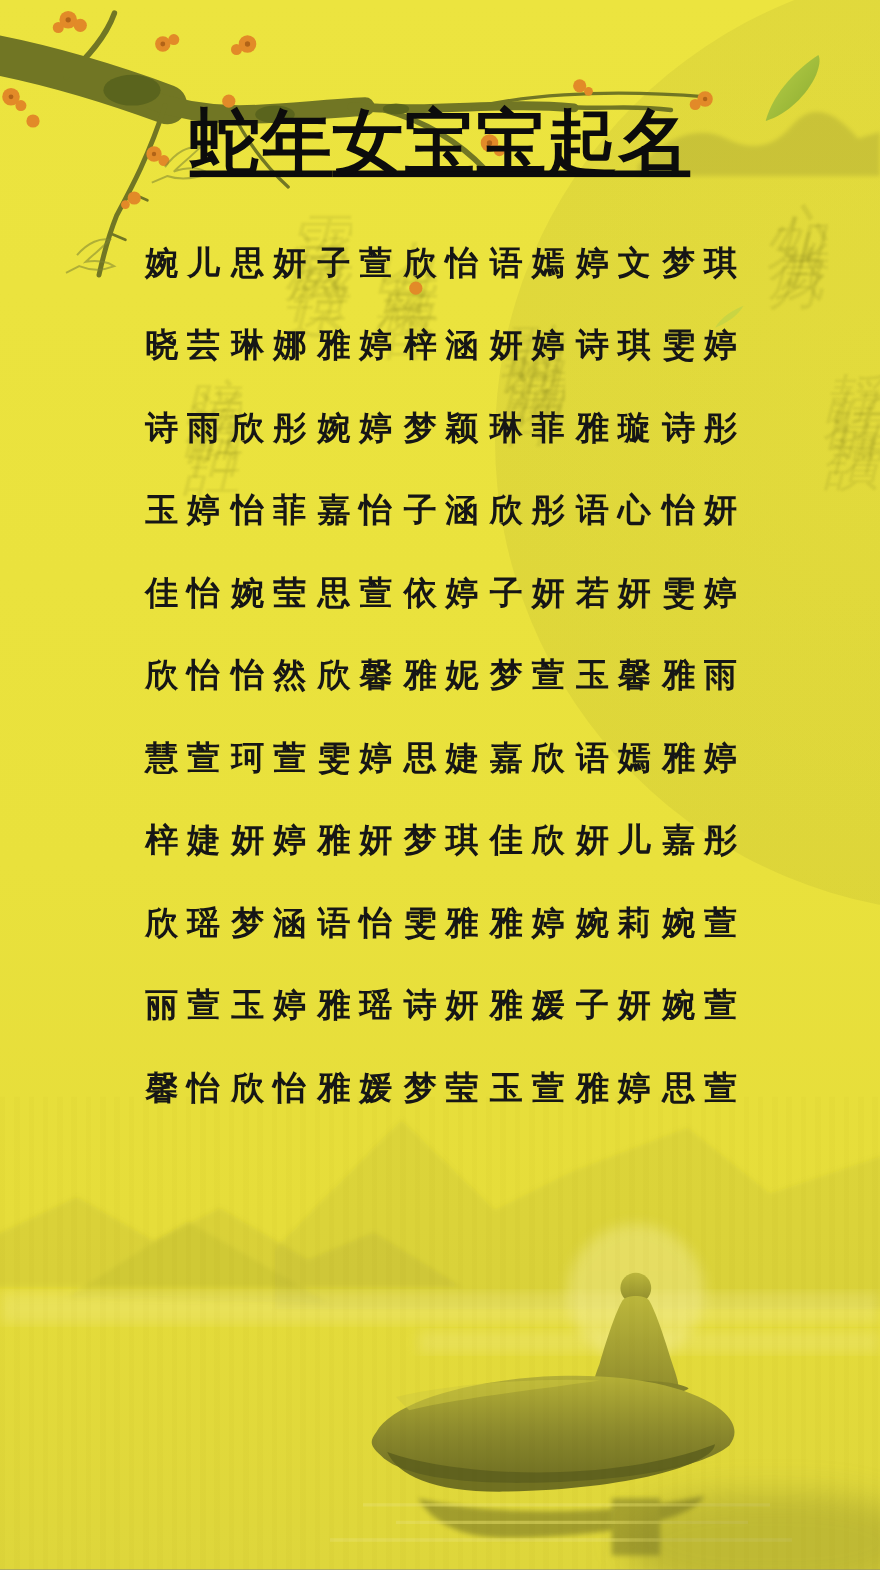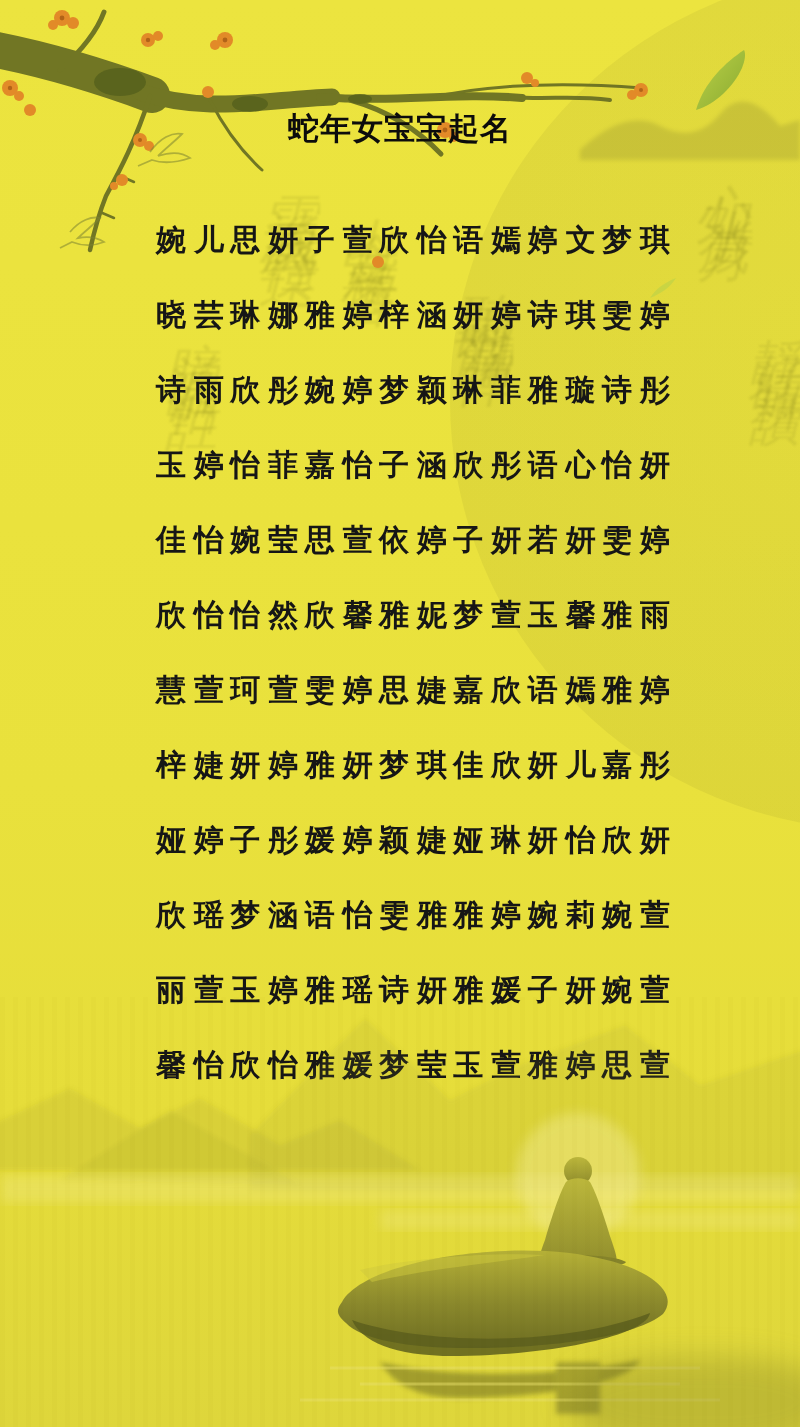--- a/index.html
+++ b/index.html
@@ -34,30 +34,31 @@
     position:absolute;left:0;right:0;bottom:0;height:430px;
     background:repeating-linear-gradient(90deg, rgba(200,194,80,0.10) 0 5px, rgba(0,0,0,0) 5px 13px);
     mix-blend-mode:multiply;opacity:.5;
   }
   .corner-shade{
     position:absolute;right:-30px;bottom:-20px;width:260px;height:90px;
     background:rgba(120,118,35,0.30);filter:blur(14px);border-radius:40%;
   }
   .title{
     position:absolute;left:0;top:99px;width:100%;
-    text-align:center;font-size:31px;line-height:60px;color:#0c0c0c;margin:0;
+    text-align:center;font-size:64px;line-height:60px;color:#0c0c0c;margin:0;
     letter-spacing:1px;
+    text-decoration:underline;
   }
   .title .t-prefix{font-weight:700;}
   .title .t-emph{font-weight:900;}
   .names{
     position:absolute;left:132px;right:130px;top:222px;
   }
   .name-row{
-    height:75px;display:flex;justify-content:space-between;align-items:flex-start;margin-left:24px;
+    height:75px;display:flex;justify-content:space-between;align-items:flex-start;
   }
   .name{
     font-family:"Liberation Serif","DejaVu Serif",serif;
     font-size:30px;line-height:36px;color:#161616;
     letter-spacing:8px;margin-right:-8px;font-weight:600;
     white-space:nowrap;
   }
   svg{display:block;}
   .abs{position:absolute;}
 </style>
@@ -244,29 +245,20 @@
         <span class="name">雅婷</span>
       </div>
       <div class="name-row">
         <span class="name">梓婕</span>
         <span class="name">妍婷</span>
         <span class="name">雅妍</span>
         <span class="name">梦琪</span>
         <span class="name">佳欣</span>
         <span class="name">妍儿</span>
         <span class="name">嘉彤</span>
-      </div>
-      <div class="name-row">
-        <span class="name">娅婷</span>
-        <span class="name">子彤</span>
-        <span class="name">媛婷</span>
-        <span class="name">颖婕</span>
-        <span class="name">娅琳</span>
-        <span class="name">妍怡</span>
-        <span class="name">欣妍</span>
       </div>
       <div class="name-row">
         <span class="name">欣瑶</span>
         <span class="name">梦涵</span>
         <span class="name">语怡</span>
         <span class="name">雯雅</span>
         <span class="name">雅婷</span>
         <span class="name">婉莉</span>
         <span class="name">婉萱</span>
       </div>

